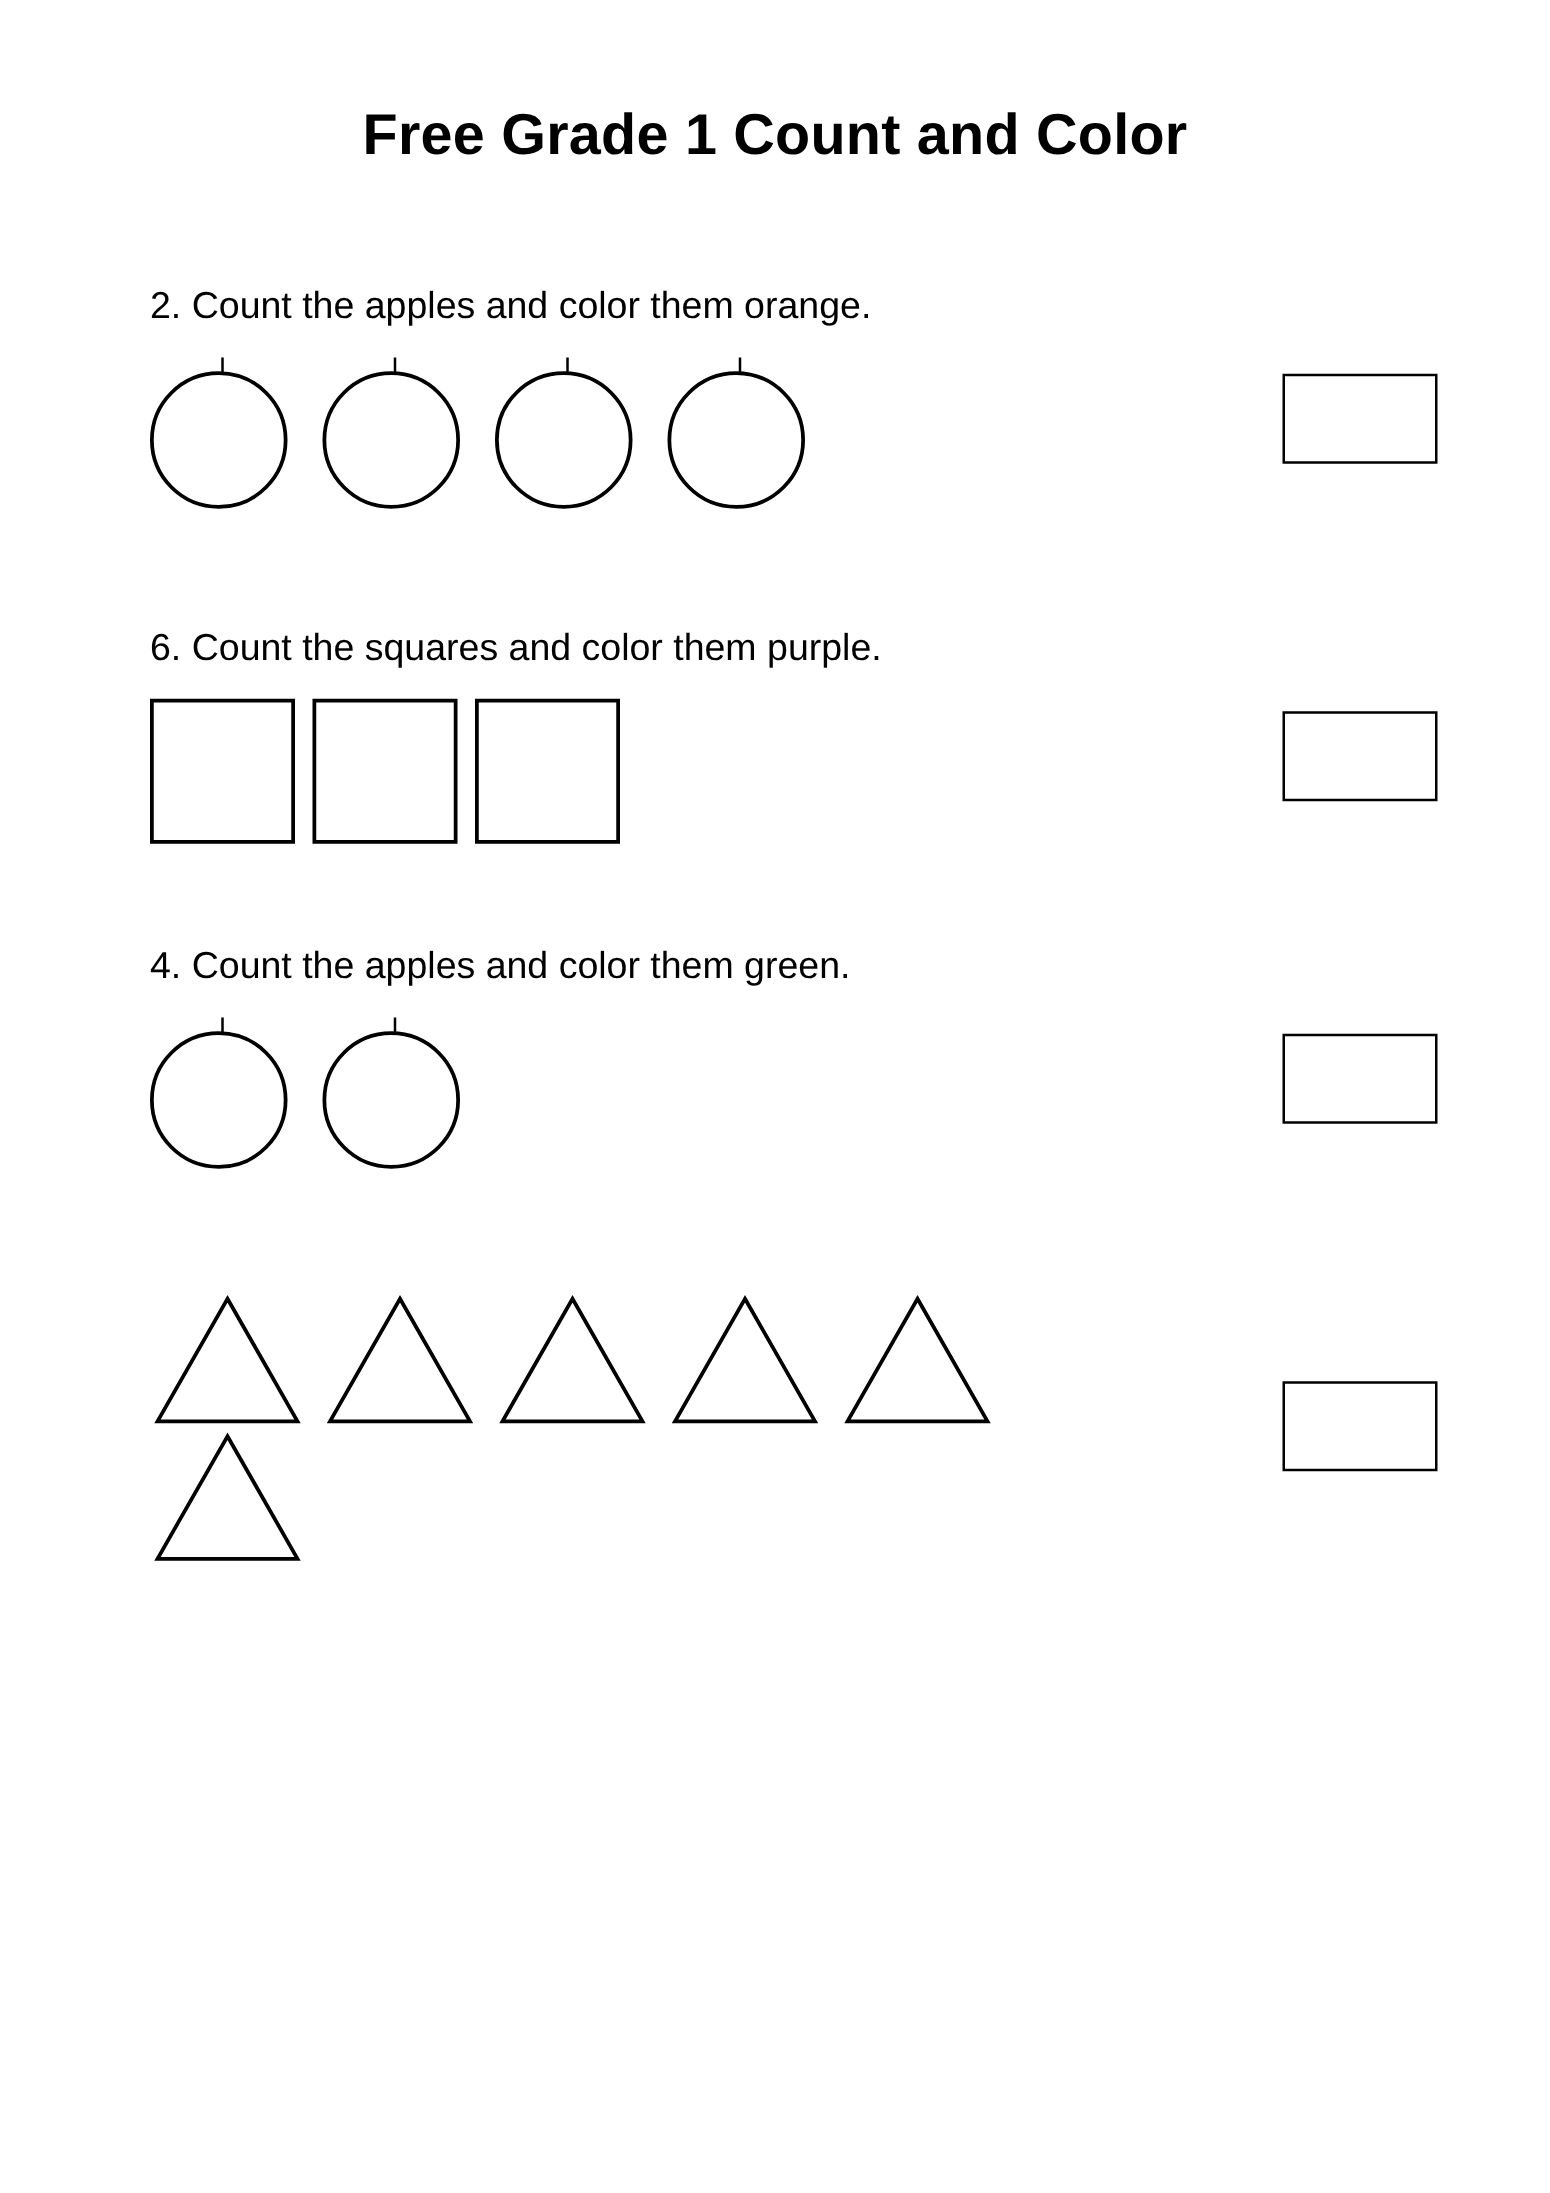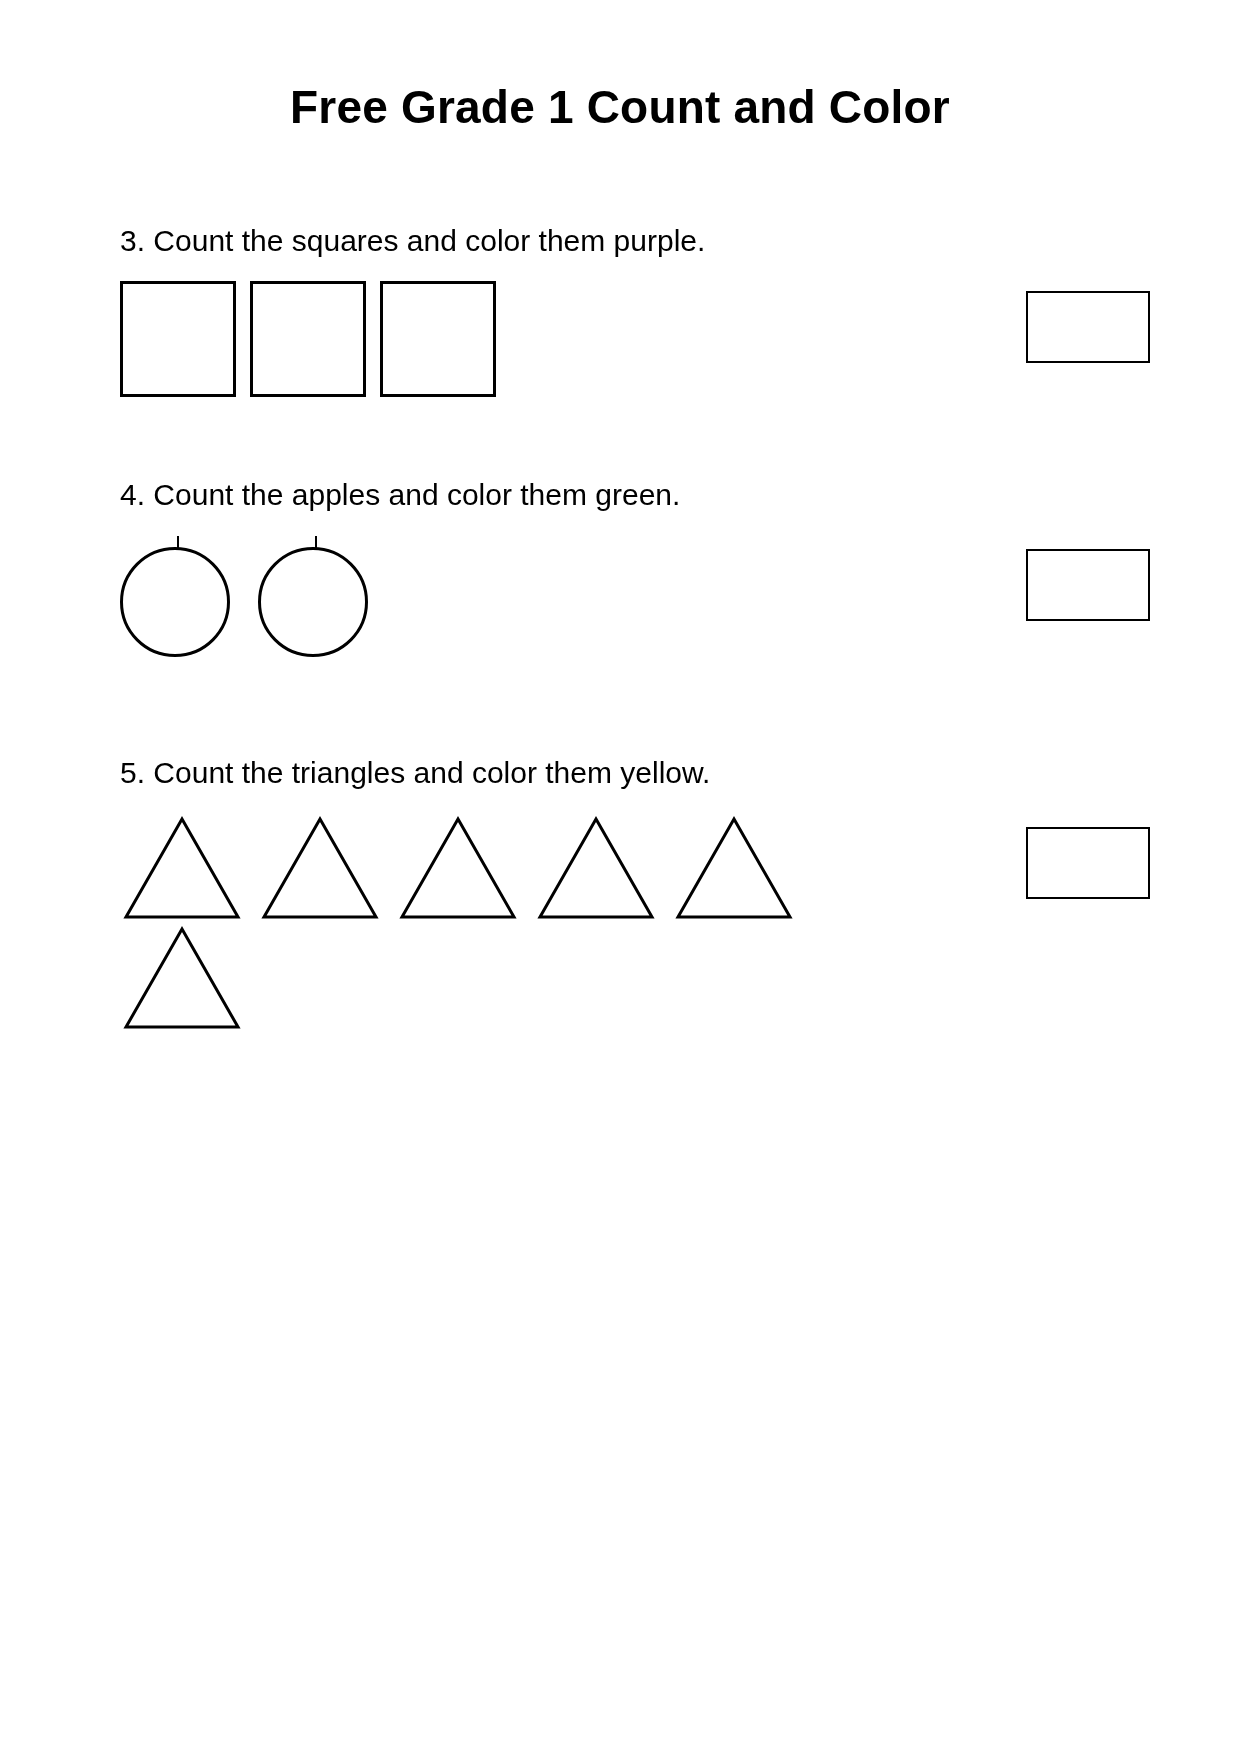--- a/index.html
+++ b/index.html
@@ -122,23 +122,45 @@
 
 <div class="page">
 
   <h1 class="title">
     <span class="line">Free Grade 1 Count and Color</span>
   </h1>
 
   <div class="problems">
 
 
+    <section class="problem" id="p2">
+      <p class="prompt">2. Count the apples and color them orange.</p>
+      <div class="shape-row">
+        <div class="apple">
+            <div class="stem"></div>
+            <div class="body"></div>
+          </div>
+        <div class="apple">
+            <div class="stem"></div>
+            <div class="body"></div>
+          </div>
+        <div class="apple">
+            <div class="stem"></div>
+            <div class="body"></div>
+          </div>
+        <div class="apple">
+            <div class="stem"></div>
+            <div class="body"></div>
+          </div>
+      </div>
+      <div class="answer-box"></div>
+    </section>
 
     <section class="problem" id="p3">
-      <p class="prompt">3. Count the squares and color them purple.</p>
+      <p class="prompt">6. Count the squares and color them purple.</p>
       <div class="shape-row">
         <div class="sq"></div>
         <div class="sq"></div>
         <div class="sq"></div>
       </div>
       <div class="answer-box"></div>
     </section>
 
     <section class="problem" id="p4">
       <p class="prompt">4. Count the apples and color them green.</p>
@@ -149,21 +171,20 @@
           </div>
         <div class="apple">
             <div class="stem"></div>
             <div class="body"></div>
           </div>
       </div>
       <div class="answer-box"></div>
     </section>
 
     <section class="problem" id="p5">
-      <p class="prompt">5. Count the triangles and color them yellow.</p>
       <div class="shape-row">
         <div class="tri">
           <svg width="124" height="110" viewBox="0 0 124 110">
               <polygon points="62,6 118,104 6,104" fill="#fff" stroke="#000" stroke-width="3"></polygon>
             </svg>
         </div>
         <div class="tri">
           <svg width="124" height="110" viewBox="0 0 124 110">
               <polygon points="62,6 118,104 6,104" fill="#fff" stroke="#000" stroke-width="3"></polygon>
             </svg>

